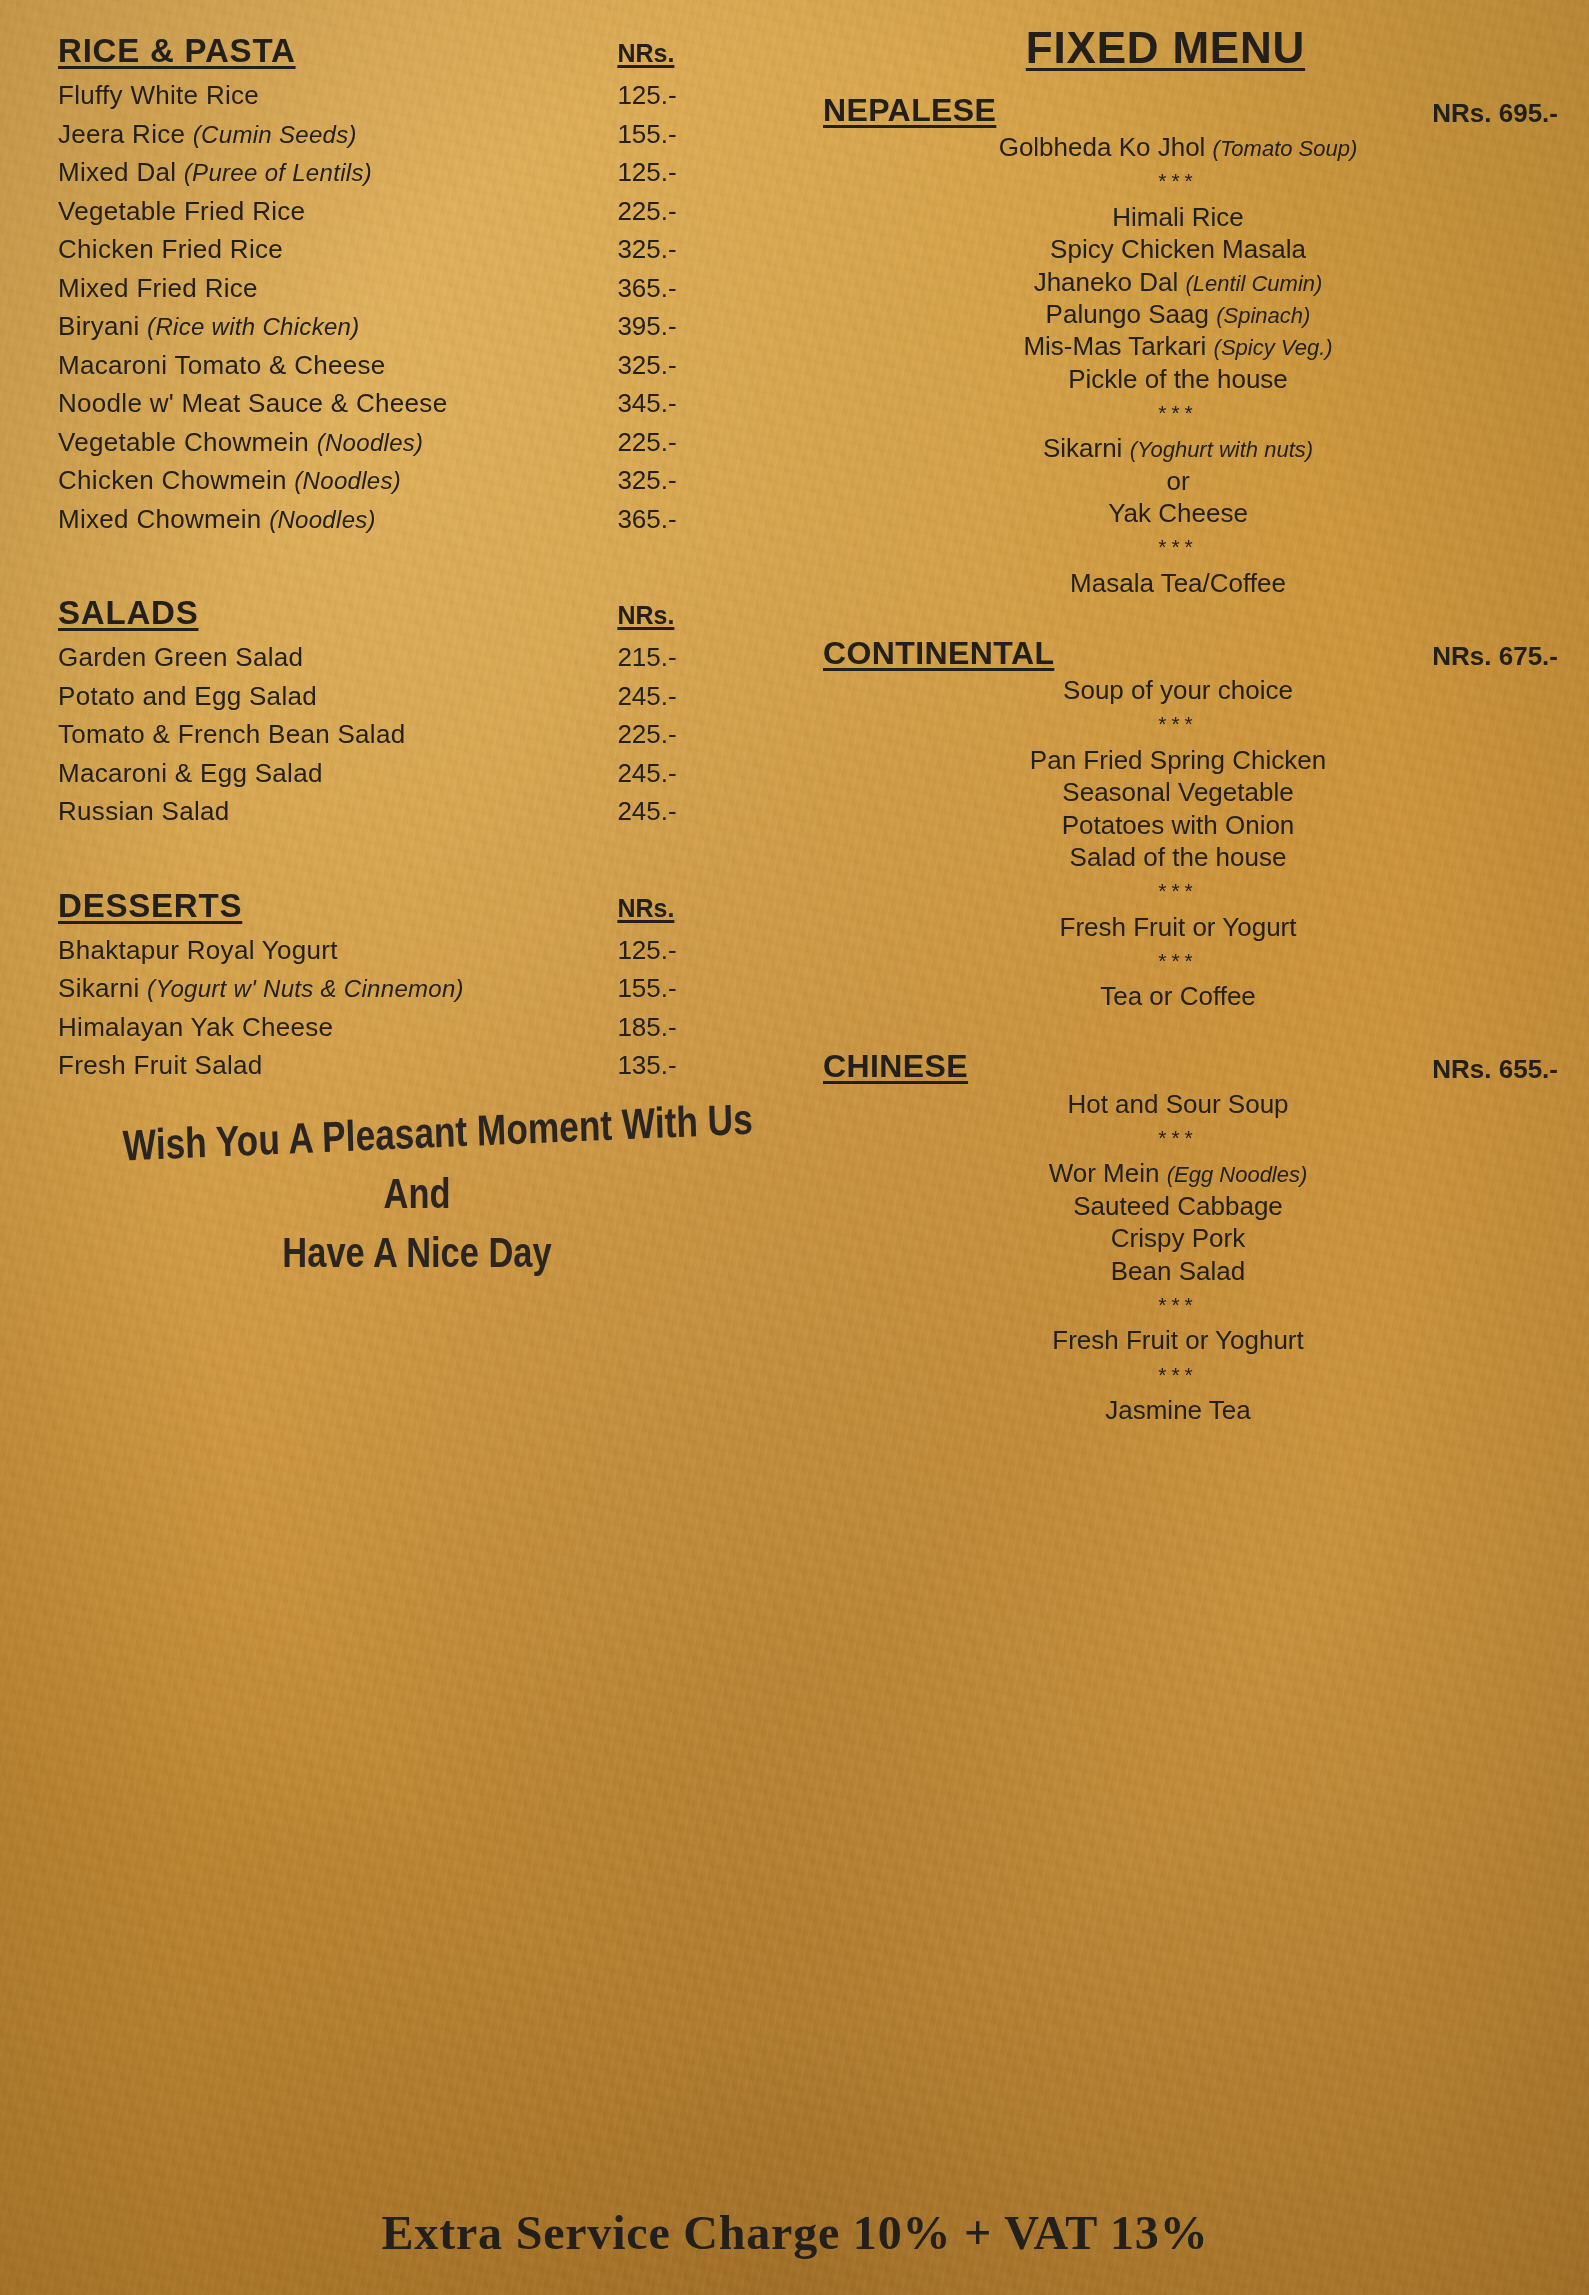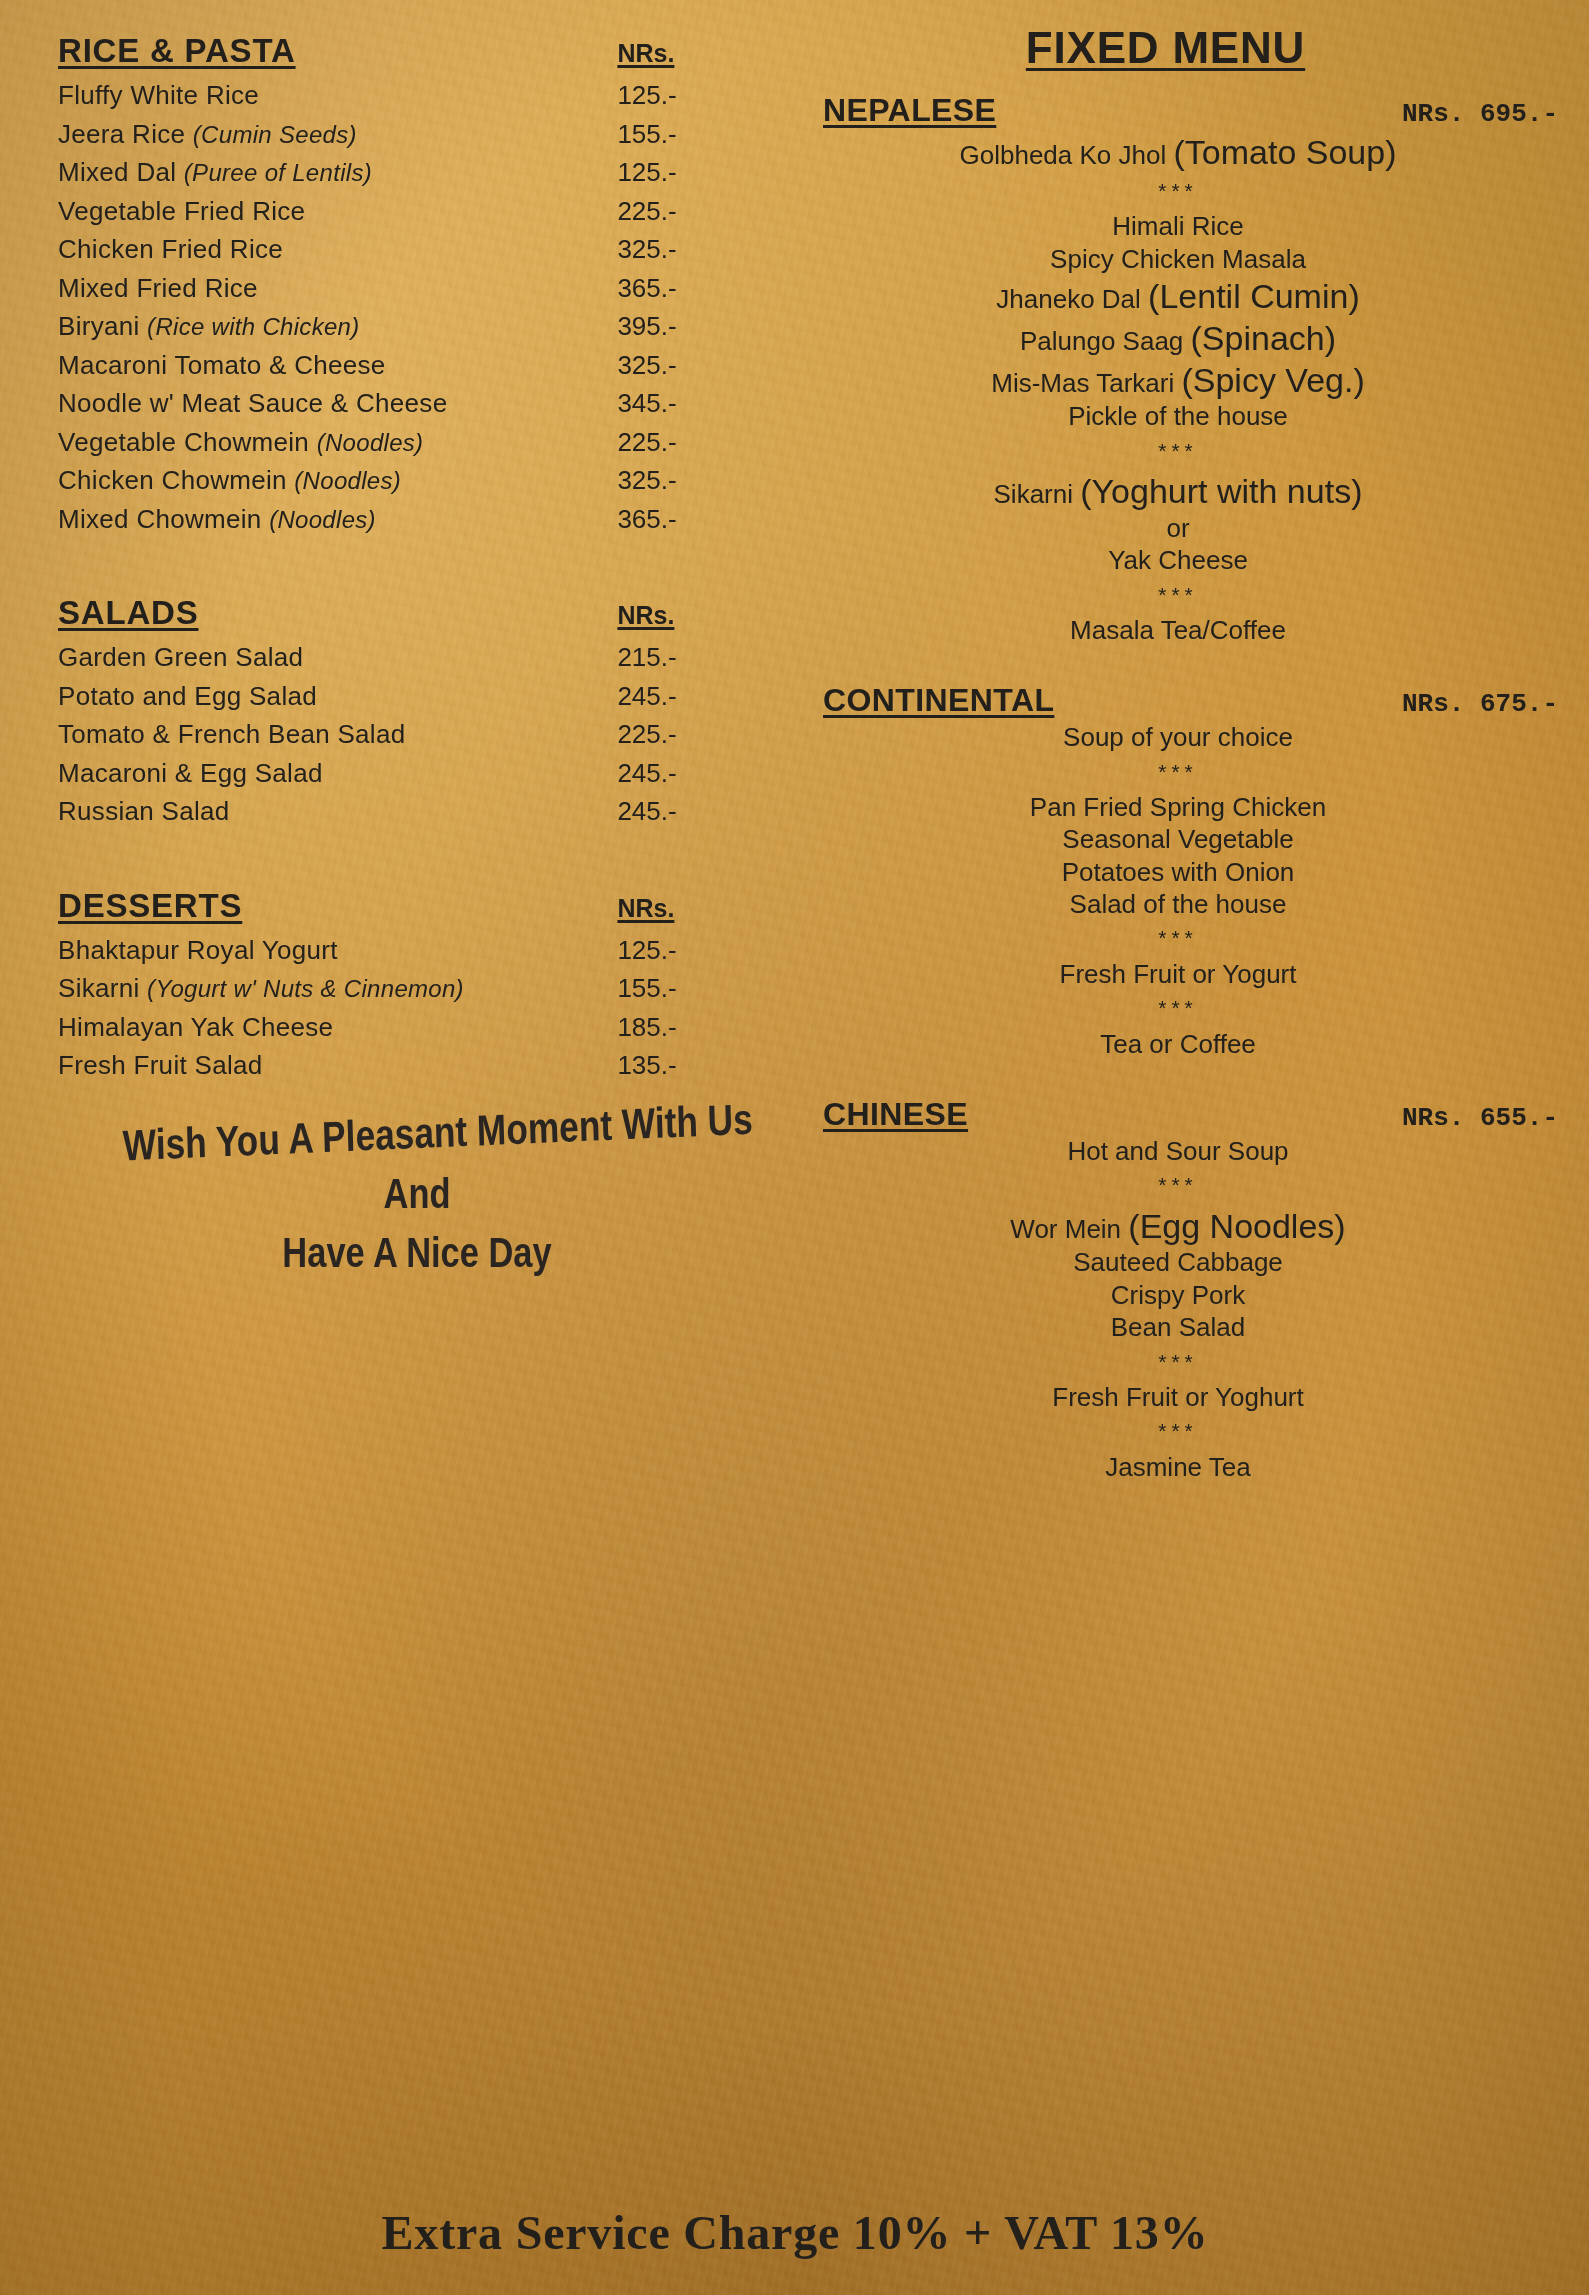--- a/index.html
+++ b/index.html
@@ -134,32 +134,31 @@
     font-size: 32px;
     font-weight: bold;
     letter-spacing: 0.4px;
     text-decoration: underline;
     text-underline-offset: 4.2px;
     text-decoration-thickness: 2.5px;
   }
   .fm-price {
     font-size: 26px;
     font-weight: bold;
-    font-family: Liberation Mono, monospace;
   }
   .fm-body {
     text-align: center;
     padding-right: 25px;
   }
   .fm-line {
     font-size: 26px;
     line-height: 1.18;
     margin: 1.7px 0;
   }
-  .fm-line .it { font-size: 34px; }
+  .fm-line .it { font-style: italic; font-size: 22px; }
   .stars {
     font-size: 21px;
     letter-spacing: 5px;
     margin: 6.7px 0 8.4px;
   }
   .blk { margin-bottom: 3.3px; }
 
   
   .wish {
     margin-top: 28px;

